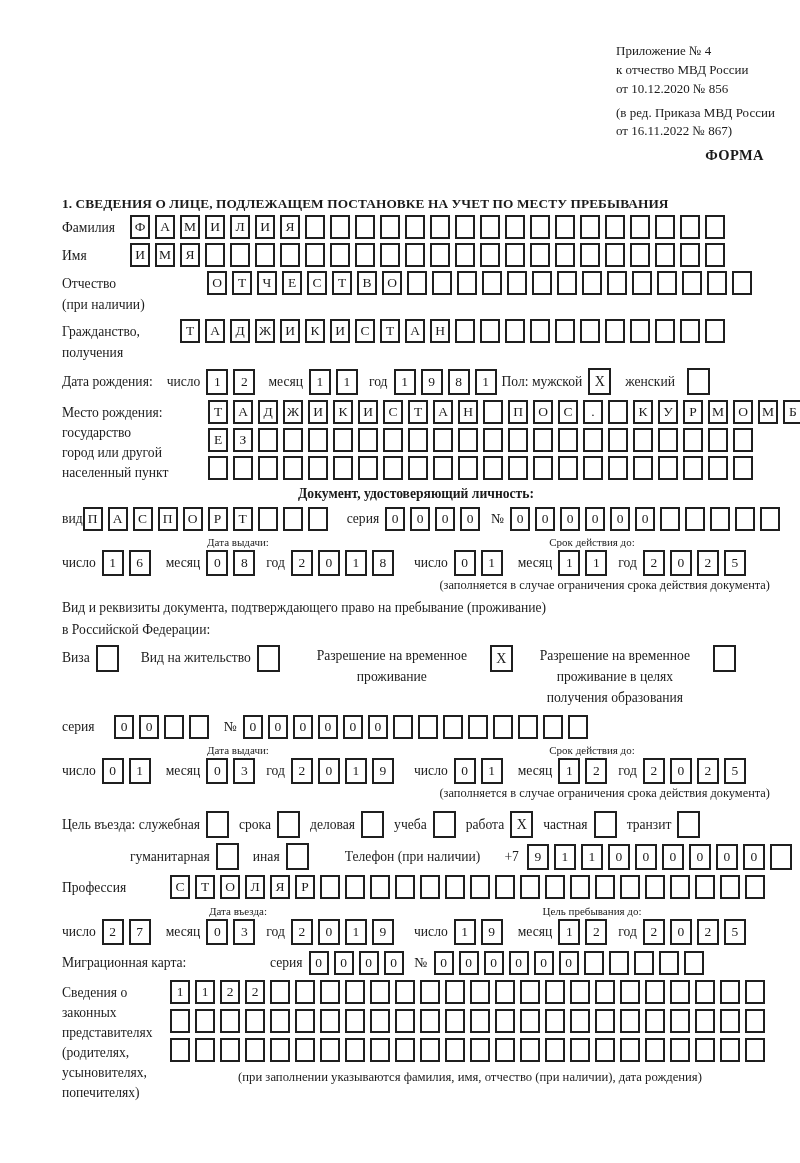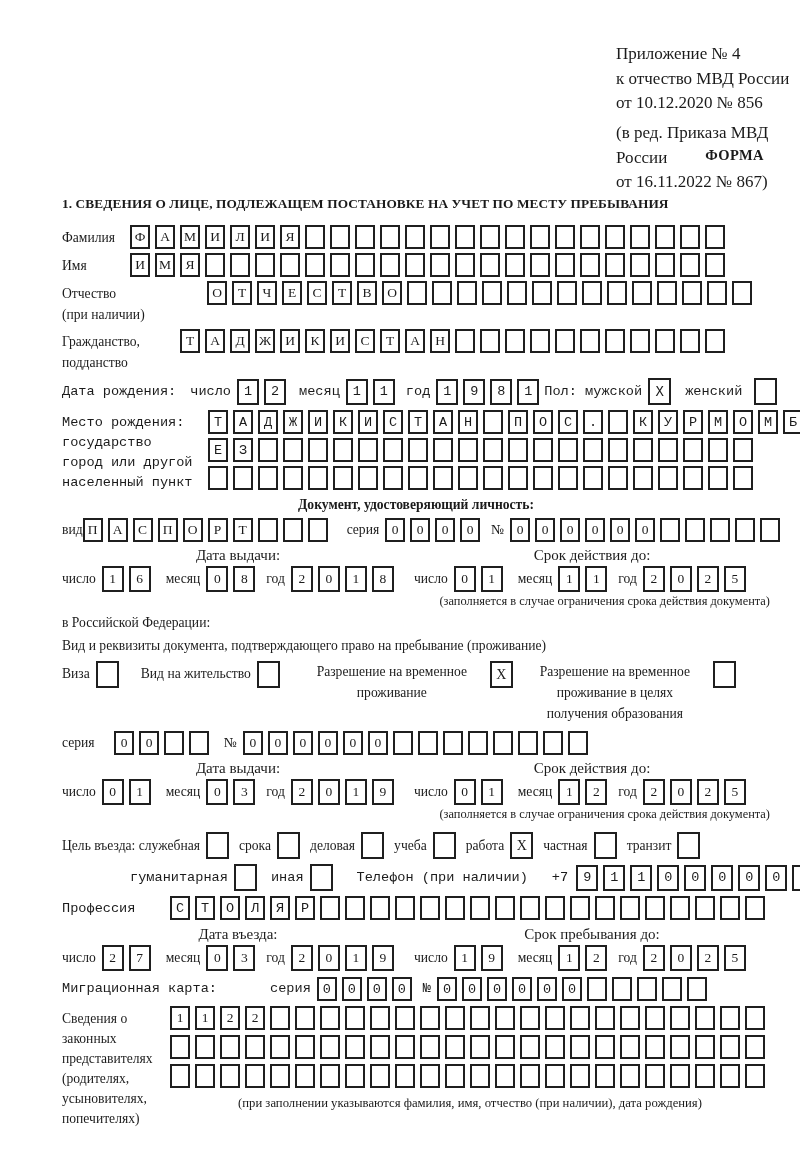--- a/index.html
+++ b/index.html
@@ -1,21 +1,21 @@
 <!DOCTYPE html>
 <html><head>
 <meta charset="utf-8">
 <style>
   * { box-sizing: border-box; }
   html,body { margin:0; padding:0; background:#ffffff; }
   .page {
     position:relative; width:800px; height:1163px; background:#fff;
     font-family:"Liberation Serif","DejaVu Serif",serif; color:#1b1b1b; overflow:hidden;
   }
-  .apx { position:absolute; top:42px; left:616px; font-size:17px; line-height:1.45; }
+  .apx { position:absolute; top:42px; left:616px; font-size:13px; line-height:1.45; }
   .apx .l4 { margin-top:5px; }
   .forma { position:absolute; top:147px; right:36px; font-weight:700; font-size:14.5px; letter-spacing:.4px; }
 
   .content { padding:178px 30px 0 62px; }
 
   .title { text-align:center; font-weight:700; font-size:15px; line-height:21px; letter-spacing:.2px; }
   .blank { display:inline-block; width:62px; border-bottom:2px solid #2e2e2e; height:13px; margin-left:10px; }
 
   .sec-heading { margin-top:18px; font-weight:700; font-size:13.3px; white-space:nowrap; letter-spacing:.1px; }
 
@@ -24,36 +24,36 @@
   .w1 { flex:0 0 68px; } .w2 { flex:0 0 145px; } .w3 { flex:0 0 118px; }
   .boxes { display:inline-flex; flex-wrap:nowrap; }
   .bx  { flex:0 0 auto; width:20px; height:24px; border:2px solid #1f1f1f; margin-right:5px;
          display:inline-flex; align-items:center; justify-content:center; font-size:13.5px; }
   .dbx { flex:0 0 auto; width:22px; height:26px; border:2px solid #1f1f1f; margin-right:5px;
          display:inline-flex; align-items:center; justify-content:center; font-size:13.5px; }
   .cbx { flex:0 0 auto; width:23px; height:27px; border:2px solid #1f1f1f;
          display:inline-flex; align-items:center; justify-content:center; font-size:14px; }
   .lbl { font-size:13.6px; line-height:26px; white-space:nowrap; }
 
-  .mt13{margin-top:13px;} .mt4{margin-top:4px;} .mt5{margin-top:5px;font-family:Liberation Mono, monospace;} .mt6{margin-top:6px;}
+  .mt13{margin-top:3px;} .mt4{margin-top:4px;} .mt5{margin-top:5px;} .mt6{margin-top:6px;}
   .mt7{margin-top:7px;} .mt10{margin-top:10px;}
 
   .inline-row { display:flex; align-items:center; flex-wrap:nowrap; }
   .gap6 { margin-right:6px; } .gapl10 { margin-left:10px; } .gapl14 { margin-left:14px; }
   .gapl8 { margin-left:8px; } .gapl6 { margin-left:6px; }
 
   .mr-labels { flex:0 0 146px; font-size:13.6px; line-height:20px; padding-top:3px; }
   .mr-rows .boxes { margin-bottom:4px; }
 
   .doc-heading { margin-top:2px; text-align:center; font-weight:700; font-size:13.6px; }
 
   .dp { display:flex; }
   .dp-left { flex:0 0 352px; }
   .dp-right { flex:1 1 auto; }
-  .dp-title { text-align:center; font-size:15px; margin-bottom:2px; }
+  .dp-title { text-align:center; font-size:11px; margin-bottom:2px; }
   .dp-line { display:flex; align-items:center; }
   .note-right { text-align:right; font-size:12.4px; margin-top:2px; }
 
   .res-line { font-size:13.6px; }
   .opts { display:flex; align-items:flex-start; }
   .opt-text { font-size:13.6px; line-height:21px; text-align:center; }
   .optw2 { width:176px; } .optw3 { width:176px; }
 
   .rep-labels { flex:0 0 108px; font-size:13.6px; line-height:20px; padding-top:3px; }
   .rep-rows .boxes { margin-bottom:5px; }
@@ -165,21 +165,21 @@
           <span class="bx"></span>
           <span class="bx"></span>
           <span class="bx"></span>
           <span class="bx"></span>
         </span>
     </div>
 
     <div class="frow mt4">
       <div class="lblcol w3">
         <div>Гражданство,</div>
-        <div>подданство</div>
+        <div>получения</div>
       </div>
       <span class="boxes">
           <span class="bx">Т</span>
           <span class="bx">А</span>
           <span class="bx">Д</span>
           <span class="bx">Ж</span>
           <span class="bx">И</span>
           <span class="bx">К</span>
           <span class="bx">И</span>
           <span class="bx">С</span>
@@ -390,22 +390,22 @@
               <span class="dbx">2</span>
               <span class="dbx">0</span>
               <span class="dbx">2</span>
               <span class="dbx">5</span>
             </span>
         </div>
       </div>
     </div>
     <div class="note-right">(заполняется в случае ограничения срока действия документа)</div>
 
+    <div class="res-line mt7">Вид и реквизиты документа, подтверждающего право на пребывание (проживание)</div>
     <div class="res-line mt6">в Российской Федерации:</div>
-    <div class="res-line mt7">Вид и реквизиты документа, подтверждающего право на пребывание (проживание)</div>
 
     <div class="opts mt7">
       <span class="lbl gap6">Виза</span>
       <span class="cbx"></span>
       <span class="lbl gap6" style="margin-left:22px;">Вид на жительство</span>
       <span class="cbx"></span>
       <div style="display:flex; align-items:flex-start; margin-left:24px;">
         <div class="opt-text optw2">
           <div>Разрешение на временное</div>
           <div>проживание</div>
@@ -512,21 +512,21 @@
       <span class="cbx"></span>
       <span class="lbl gapl10 gap6">транзит</span>
       <span class="cbx"></span>
     </div>
 
     <div class="inline-row mt5" style="margin-left:68px;">
       <span class="lbl gap6">гуманитарная</span>
       <span class="cbx"></span>
       <span class="lbl gapl14 gap6">иная</span>
       <span class="cbx"></span>
-      <span class="lbl" style="margin-left:24px;text-align:right;">Телефон (при наличии)</span>
+      <span class="lbl" style="margin-left:36px;text-align:right;">Телефон (при наличии)</span>
       <span class="lbl" style="margin-left:24px; margin-right:8px;">+7</span>
       <span class="boxes">
           <span class="dbx">9</span>
           <span class="dbx">1</span>
           <span class="dbx">1</span>
           <span class="dbx">0</span>
           <span class="dbx">0</span>
           <span class="dbx">0</span>
           <span class="dbx">0</span>
           <span class="dbx">0</span>
@@ -582,21 +582,21 @@
           <span class="lbl gapl6 gap6">год</span>
           <span class="boxes">
               <span class="dbx">2</span>
               <span class="dbx">0</span>
               <span class="dbx">1</span>
               <span class="dbx">9</span>
             </span>
         </div>
       </div>
       <div class="dp-right">
-        <div class="dp-title">Срок пребывания до:</div>
+        <div class="dp-title">Цель пребывания до:</div>
         <div class="dp-line">
           <span class="lbl gap6">число</span>
           <span class="boxes">
               <span class="dbx">1</span>
               <span class="dbx">9</span>
             </span>
           <span class="lbl gapl10 gap6">месяц</span>
           <span class="boxes">
               <span class="dbx">1</span>
               <span class="dbx">2</span>

